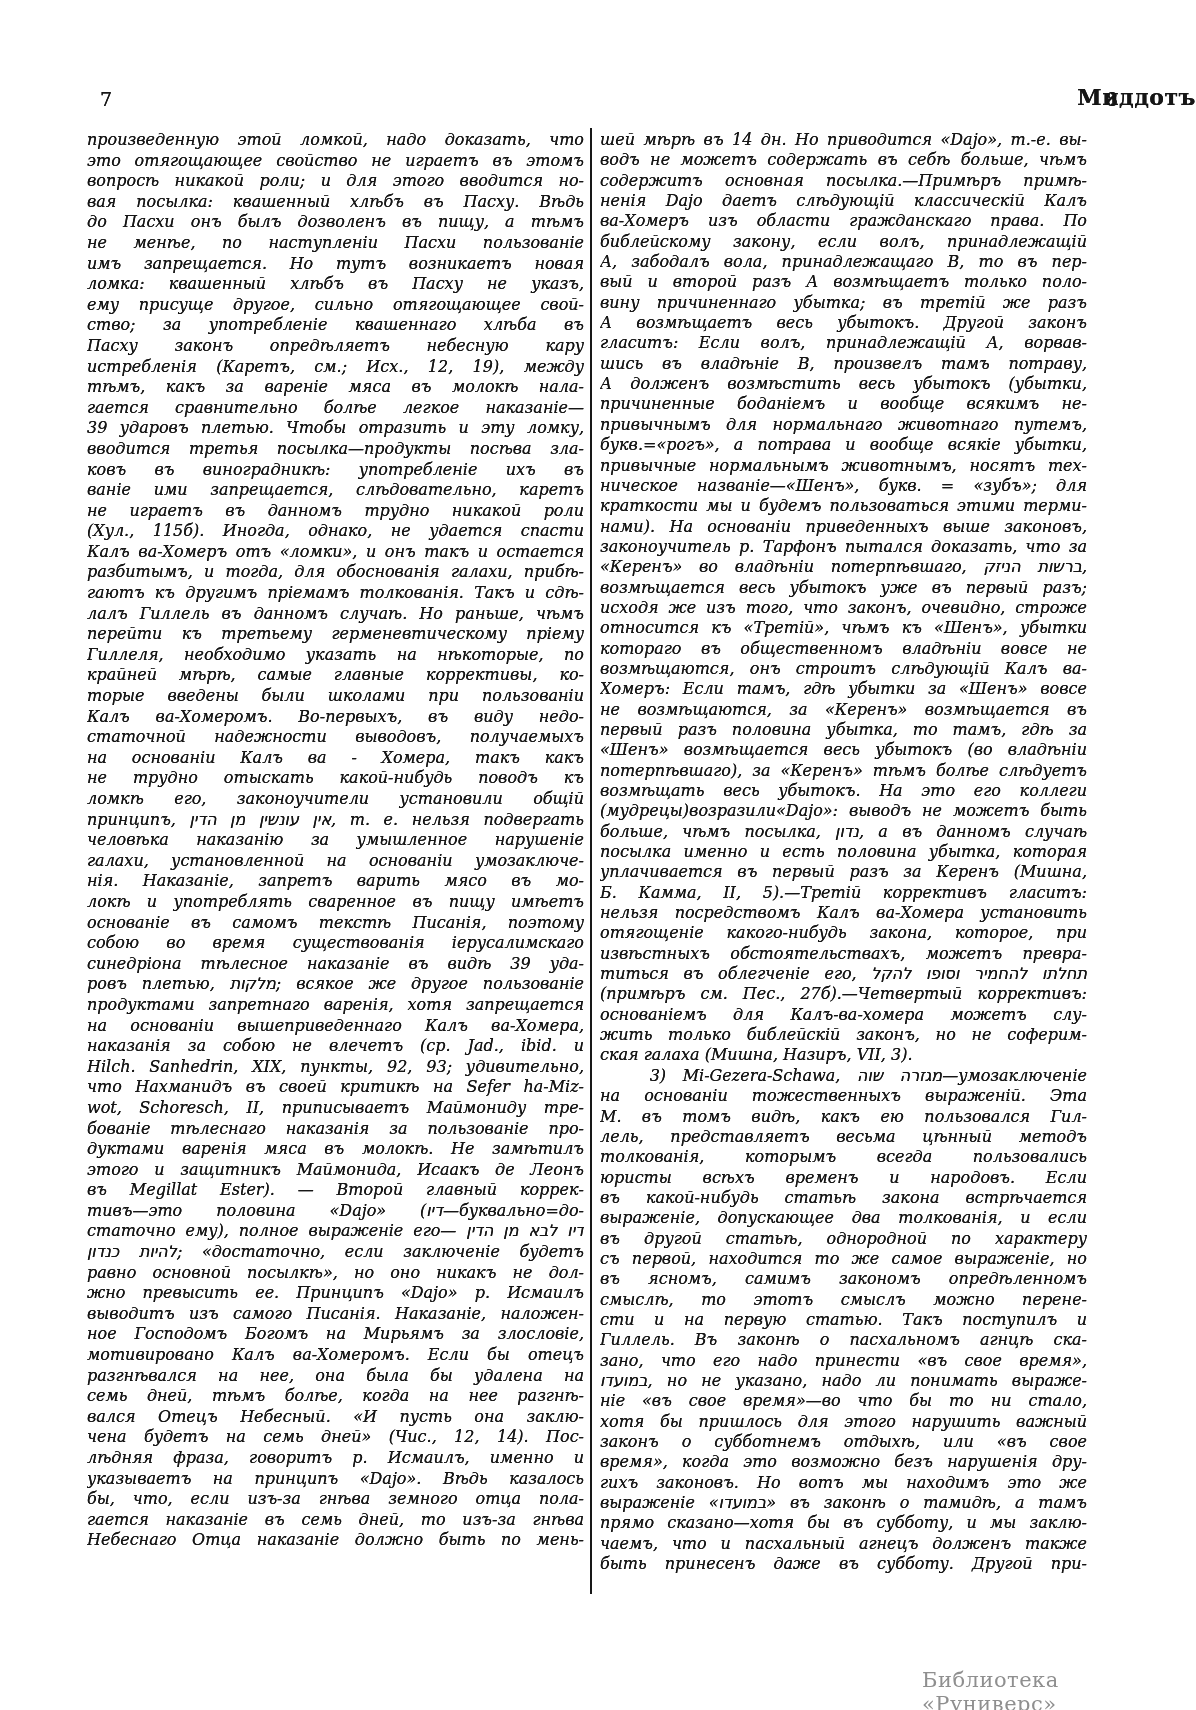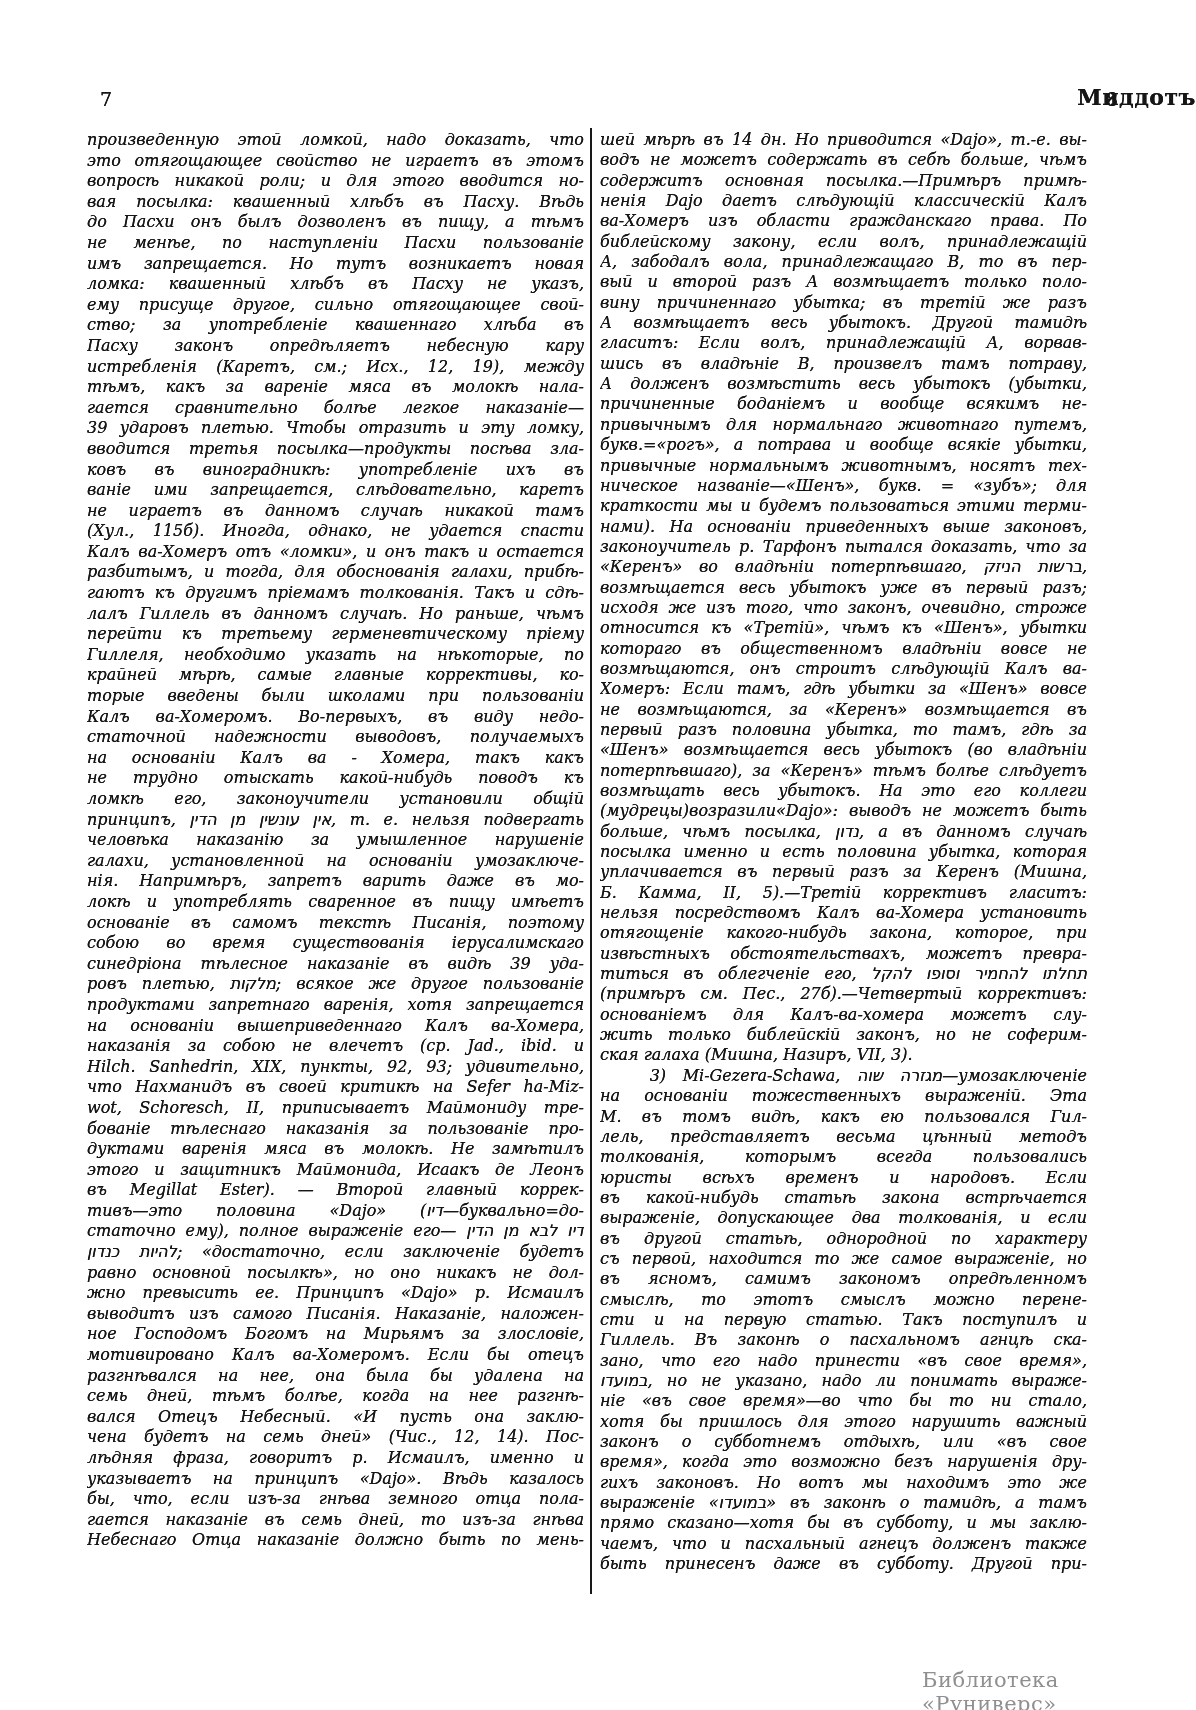--- a/index.html
+++ b/index.html
@@ -96,39 +96,39 @@
       <div class="line">ему присуще другое, сильно отягощающее свой-</div>
       <div class="line">ство; за употребленіе квашеннаго хлѣба въ</div>
       <div class="line">Пасху законъ опредѣляетъ небесную кару</div>
       <div class="line">истребленія (Каретъ, см.; Исх., 12, 19), между</div>
       <div class="line">тѣмъ, какъ за вареніе мяса въ молокѣ нала-</div>
       <div class="line">гается сравнительно болѣе легкое наказаніе—</div>
       <div class="line">39 ударовъ плетью. Чтобы отразить и эту ломку,</div>
       <div class="line">вводится третья посылка—продукты посѣва зла-</div>
       <div class="line">ковъ въ виноградникѣ: употребленіе ихъ въ</div>
       <div class="line">ваніе ими запрещается, слѣдовательно, каретъ</div>
-      <div class="line">не играетъ въ данномъ случаѣ никакой тамъ</div>
+      <div class="line">не играетъ въ данномъ трудно никакой роли</div>
       <div class="line">(Хул., 115б). Иногда, однако, не удается спасти</div>
       <div class="line">Калъ ва-Хомеръ отъ «ломки», и онъ такъ и остается</div>
       <div class="line">разбитымъ, и тогда, для обоснованія галахи, прибѣ-</div>
       <div class="line">гаютъ къ другимъ пріемамъ толкованія. Такъ и сдѣ-</div>
       <div class="line">лалъ Гиллель въ данномъ случаѣ. Но раньше, чѣмъ</div>
       <div class="line">перейти къ третьему герменевтическому пріему</div>
       <div class="line">Гиллеля, необходимо указать на нѣкоторые, по</div>
       <div class="line">крайней мѣрѣ, самые главные коррективы, ко-</div>
       <div class="line">торые введены были школами при пользованіи</div>
       <div class="line">Калъ ва-Хомеромъ. Во-первыхъ, въ виду недо-</div>
       <div class="line">статочной надежности выводовъ, получаемыхъ</div>
       <div class="line">на основаніи Калъ ва - Хомера, такъ какъ</div>
       <div class="line">не трудно отыскать какой-нибудь поводъ къ</div>
       <div class="line">ломкѣ его, законоучители установили общій</div>
       <div class="line">принципъ, אין עונשין מן הדין, т. е. нельзя подвергать</div>
       <div class="line">человѣка наказанію за умышленное нарушеніе</div>
       <div class="line">галахи, установленной на основаніи умозаключе-</div>
-      <div class="line">нія. Напримѣръ, запретъ варить даже въ мо-</div>
+      <div class="line">нія. Наказаніе, запретъ варить мясо въ мо-</div>
       <div class="line">локѣ и употреблять сваренное въ пищу имѣетъ</div>
       <div class="line">основаніе въ самомъ текстѣ Писанія, поэтому</div>
       <div class="line">собою во время существованія іерусалимскаго</div>
       <div class="line">синедріона тѣлесное наказаніе въ видѣ 39 уда-</div>
       <div class="line">ровъ плетью, מלקות; всякое же другое пользованіе</div>
       <div class="line">продуктами запретнаго варенія, хотя запрещается</div>
       <div class="line">на основаніи вышеприведеннаго Калъ ва-Хомера,</div>
       <div class="line">наказанія за собою не влечетъ (ср. Jad., ibid. и</div>
       <div class="line">Hilch. Sanhedrin, XIX, пункты, 92, 93; удивительно,</div>
       <div class="line">что Нахманидъ въ своей критикѣ на Sefer ha-Miz-</div>
@@ -161,21 +161,21 @@
   <div class="column col-right">
       <div class="line">шей мѣрѣ въ 14 дн. Но приводится «Dajo», т.-е. вы-</div>
       <div class="line">водъ не можетъ содержать въ себѣ больше, чѣмъ</div>
       <div class="line">содержитъ основная посылка.—Примѣръ примѣ-</div>
       <div class="line">ненія Dajo даетъ слѣдующій классическій Калъ</div>
       <div class="line">ва-Хомеръ изъ области гражданскаго права. По</div>
       <div class="line">библейскому закону, если волъ, принадлежащій</div>
       <div class="line">А, забодалъ вола, принадлежащаго В, то въ пер-</div>
       <div class="line">вый и второй разъ А возмѣщаетъ только поло-</div>
       <div class="line">вину причиненнаго убытка; въ третій же разъ</div>
-      <div class="line">А возмѣщаетъ весь убытокъ. Другой тамидѣ</div>
+      <div class="line">А возмѣщаетъ весь убытокъ. Другой законъ</div>
       <div class="line">гласитъ: Если волъ, принадлежащій А, ворвав-</div>
       <div class="line">шись въ владѣніе В, произвелъ тамъ потраву,</div>
       <div class="line">А долженъ возмѣстить весь убытокъ (убытки,</div>
       <div class="line">причиненные боданіемъ и вообще всякимъ не-</div>
       <div class="line">привычнымъ для нормальнаго животнаго путемъ,</div>
       <div class="line">букв.=«рогъ», а потрава и вообще всякіе убытки,</div>
       <div class="line">привычные нормальнымъ животнымъ, носятъ тех-</div>
       <div class="line">ническое названіе—«Шенъ», букв. = «зубъ»; для</div>
       <div class="line">краткости мы и будемъ пользоваться этими терми-</div>
       <div class="line">нами). На основаніи приведенныхъ выше законовъ,</div>

